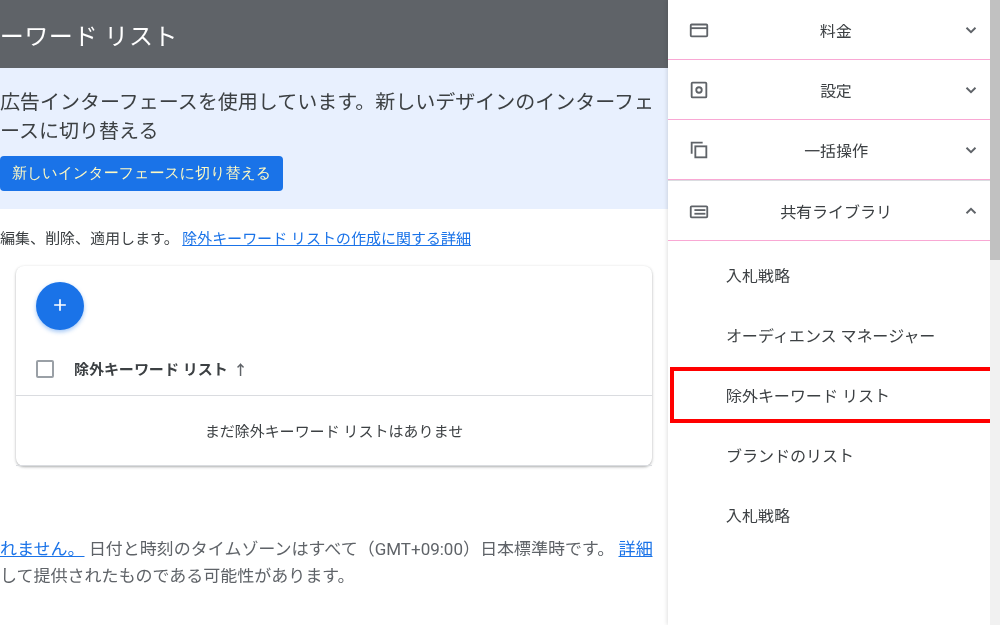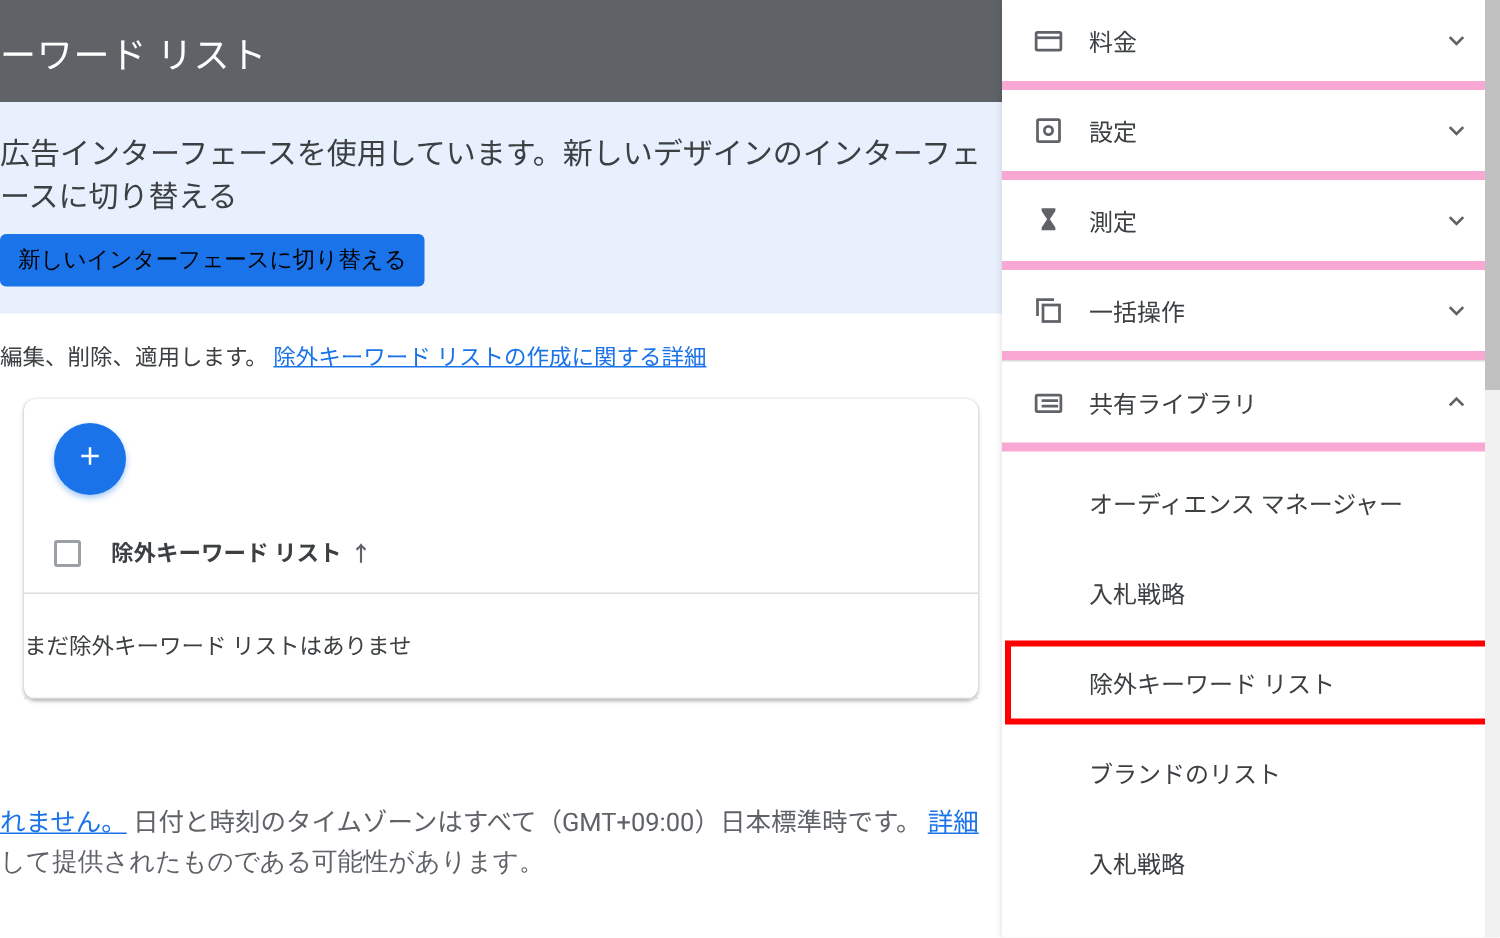--- a/index.html
+++ b/index.html
@@ -45,21 +45,21 @@
     padding: 18px 0 18px 0;
   }
   .notice-text {
     font-size: 20px;
     color: #3c4043;
     margin-bottom: 12px;
   }
   .switch-btn {
     display: inline-block;
     background: #1a73e8;
-    color: #000000;
+    color: #fef9c3;
     font-size: 15px;
     padding: 8px 12px;
     border-radius: 4px;
     border: none;
     cursor: pointer;
   }
 
   
   .intro {
     padding: 18px 0 18px 0;
@@ -110,39 +110,40 @@
     font-size: 15px;
     font-weight: 700;
     color: #3c4043;
     display: flex;
     align-items: center;
     gap: 6px;
   }
   .sort-arrow { font-size: 14px; color: #5f6368; }
 
   .empty-row {
+    text-align: center;
     padding: 24px 0;
     font-size: 15px;
     color: #3c4043;
     border-bottom: 1px solid #dadce0;
   }
 
   
   .footer {
     position: absolute;
     bottom: 0;
     left: 0;
     width: 100%;
     padding: 8px 0 16px 0;
     font-size: 17px;
     color: #5f6368;
     line-height: 1.6;
   }
   .footer a { color: #1a73e8; text-decoration: underline; }
-  .footer .line2 { color: #5f6368; font-family: Liberation Mono, monospace; }
+  .footer .line2 { color: #5f6368; }
 
   
   .sidebar {
     position: absolute;
     right: 0; top: 0;
     width: 332px;
     height: 625px;
     background: #fff;
     box-shadow: -1px 0 4px rgba(0,0,0,0.12);
     overflow: hidden;
@@ -158,23 +159,24 @@
     top: 0; left: 0;
     width: 10px; height: 260px;
     background: #c1c1c1;
     border-radius: 0;
   }
   .nav-item {
     display: flex;
     align-items: center;
     padding: 0 20px;
     height: 60px;
-    border-bottom: 6px solid #f9a8d4;
+    border-bottom: 1px solid #f9a8d4;
     cursor: pointer;
     gap: 16px;
+    text-align: center;
   }
   .nav-icon {
     width: 22px; height: 22px;
     color: #5f6368;
     flex-shrink: 0;
     display: flex;
     align-items: center;
     justify-content: center;
   }
   .nav-icon svg { width: 22px; height: 22px; }
@@ -280,33 +282,20 @@
         </svg>
     </span>
     <span class="nav-label">設定</span>
     <span class="chevron">
       <svg viewBox="0 0 24 24" fill="none" stroke="currentColor" stroke-width="2.5">
           <polyline points="6 9 12 15 18 9"></polyline>
         </svg>
     </span>
   </div>
 
-  <div class="nav-item">
-    <span class="nav-icon">
-      <svg viewBox="0 0 24 24" fill="currentColor">
-          <path d="M7 3h10v2l-4 6 4 6v2H7v-2l4-6-4-6z"></path>
-        </svg>
-    </span>
-    <span class="nav-label">測定</span>
-    <span class="chevron">
-      <svg viewBox="0 0 24 24" fill="none" stroke="currentColor" stroke-width="2.5">
-          <polyline points="6 9 12 15 18 9"></polyline>
-        </svg>
-    </span>
-  </div>
 
   <div class="nav-item">
     <span class="nav-icon">
       <svg viewBox="0 0 24 24" fill="none" stroke="currentColor" stroke-width="2">
           <rect x="8" y="8" width="12" height="12"></rect>
           <polyline points="4 16 4 4 16 4"></polyline>
         </svg>
     </span>
     <span class="nav-label">一括操作</span>
     <span class="chevron">
@@ -329,33 +318,33 @@
     <span class="nav-label">共有ライブラリ</span>
     <span class="chevron">
       <svg viewBox="0 0 24 24" fill="none" stroke="currentColor" stroke-width="2.5">
           <polyline points="6 15 12 9 18 15"></polyline>
         </svg>
     </span>
   </div>
 
   <div class="sub-items">
     <div class="sub-item">
+      <span>入札戦略</span>
+    </div>
+    <div class="sub-item">
       <span>オーディエンス マネージャー</span>
+    </div>
+    <div class="sub-item highlighted">
+      <span>除外キーワード リスト</span>
+    </div>
+    <div class="sub-item">
+      <span>ブランドのリスト</span>
     </div>
     <div class="sub-item">
       <span>入札戦略</span>
     </div>
-    <div class="sub-item highlighted">
-      <span>除外キーワード リスト</span>
-    </div>
-    <div class="sub-item">
-      <span>ブランドのリスト</span>
-    </div>
-    <div class="sub-item">
-      <span>入札戦略</span>
-    </div>
   </div>
 
   <div class="sidebar-scroll">
     <div class="sidebar-scroll-thumb"></div>
   </div>
 
 </div>
 
 </body></html>

